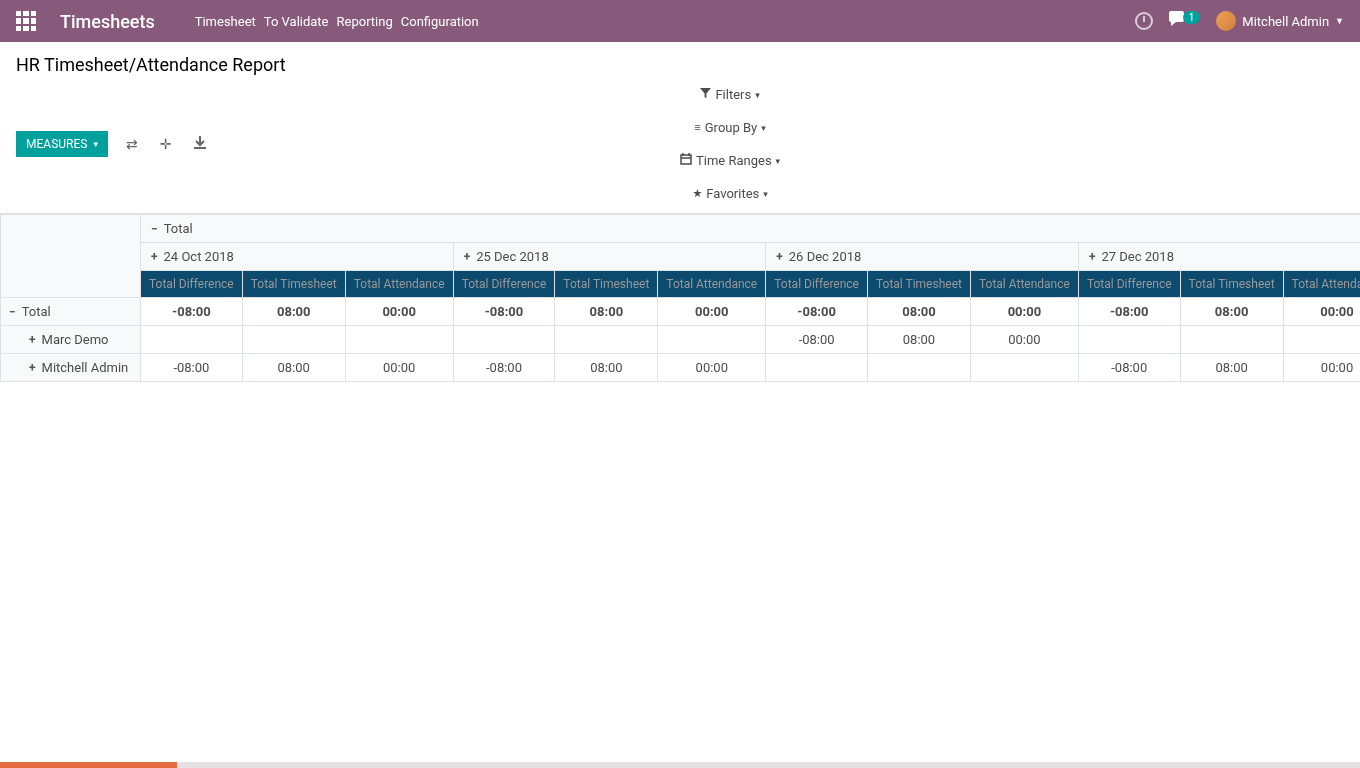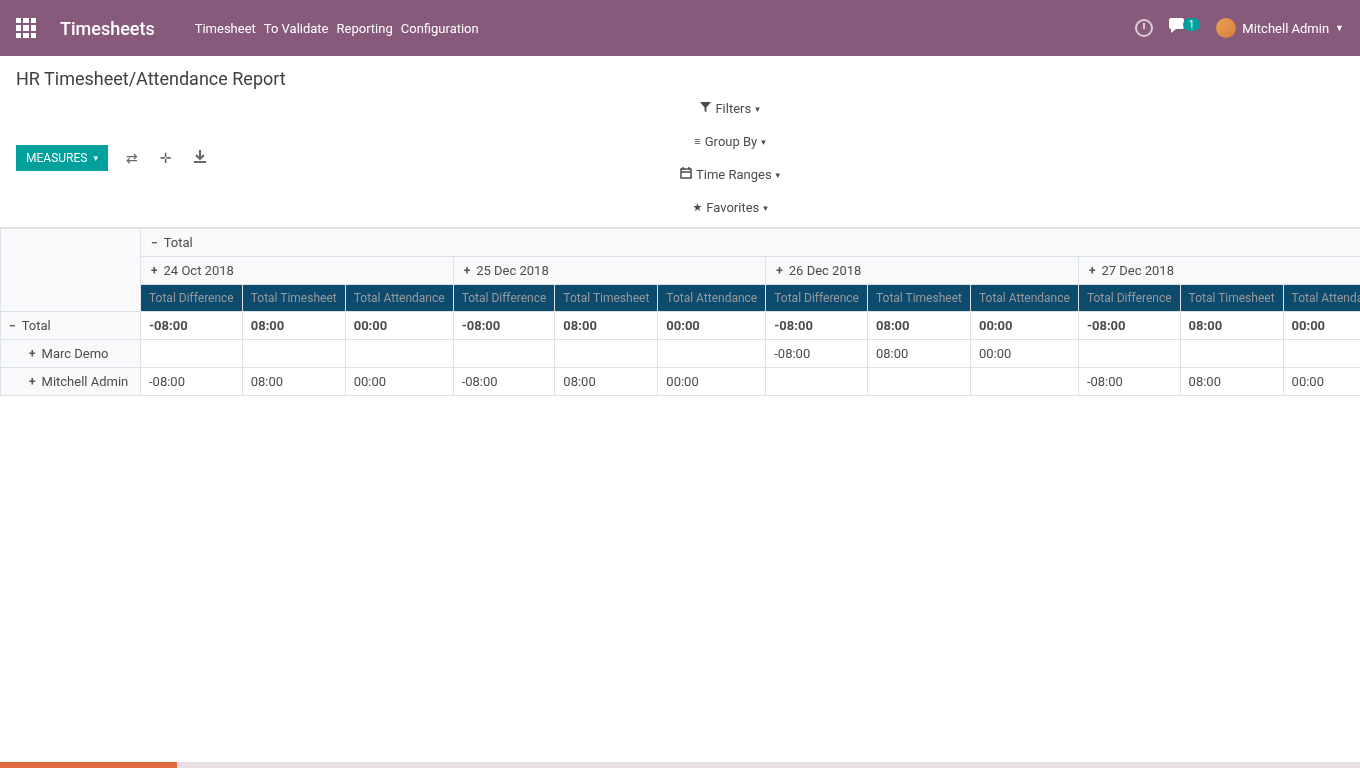--- a/index.html
+++ b/index.html
@@ -1,55 +1,55 @@
 <!DOCTYPE html>
 <html><head>
 <meta charset="utf-8">
 <style>
 * { margin: 0; padding: 0; box-sizing: border-box; font-family: -apple-system, BlinkMacSystemFont, "Segoe UI", Roboto, "Helvetica Neue", Arial, sans-serif; }
 body { font-size: 13px; color: #4c4c4c; background: #fff; }
-.navbar { background: #875a7b; height: 56px; display: flex; align-items: center; padding: 0 16px; color: #fff; }
+.navbar { background: #875a7b; height: 42px; display: flex; align-items: center; padding: 0 16px; color: #fff; }
 .apps-icon { width: 20px; height: 20px; display: grid; grid-template-columns: repeat(3, 1fr); grid-template-rows: repeat(3, 1fr); gap: 2px; margin-right: 24px; cursor: pointer; }
 .apps-icon span { background: #fff; }
 .brand { font-size: 18px; font-weight: 500; margin-right: 40px; }
 .nav-menu { display: flex; gap: 8px; flex: 1; }
 .nav-menu a { color: #fff; text-decoration: none; font-size: 13px; cursor: pointer; }
 .nav-right { display: flex; align-items: center; gap: 16px; }
 .clock-icon { width: 18px; height: 18px; border: 2px solid rgba(255,255,255,0.7); border-radius: 50%; position: relative; cursor: pointer; }
 .clock-icon::after { content: ""; position: absolute; top: 2px; left: 6px; width: 2px; height: 6px; background: rgba(255,255,255,0.7); }
 .chat-badge { position: relative; cursor: pointer; display: flex; align-items: center; }
 .chat-icon { color: #fff; font-size: 16px; }
 .badge-count { background: #00a09d; color: #fff; border-radius: 8px; padding: 1px 6px; font-size: 10px; margin-left: -4px; position: relative; top: -4px; }
 .user-menu { display: flex; align-items: center; gap: 6px; cursor: pointer; font-size: 13px; }
 .avatar { width: 20px; height: 20px; border-radius: 50%; background: linear-gradient(135deg, #f0a050, #d08040); }
 .caret { font-size: 9px; }
 
 .control-panel { padding: 12px 16px; border-bottom: 1px solid #e0e0e0; }
 .cp-row1 { display: flex; align-items: center; margin-bottom: 12px; }
-.breadcrumb { font-size: 18px; color: #404040; flex: 0 0 50%; }
+.breadcrumb { font-size: 18px; color: #000000; flex: 0 0 50%; }
 .search-wrap { flex: 1; border-bottom: 1px solid #ccc; display: flex; align-items: center; padding: 4px 0; }
 .search-input { flex: 1; border: none; outline: none; font-size: 13px; color: #666; }
 .search-input::placeholder { color: #999; }
 .search-icon-btn { color: #888; cursor: pointer; font-size: 14px; padding: 0 4px; }
 
 .cp-row2 { display: flex; align-items: center; }
 .cp-left { display: flex; align-items: center; gap: 14px; flex: 0 0 50%; }
 .btn-measures { background: #00a09d; color: #fff; border: none; padding: 6px 10px; font-size: 12px; font-weight: 400; cursor: pointer; display: flex; align-items: center; gap: 6px; }
 .btn-icon { background: none; border: none; color: #666; cursor: pointer; font-size: 14px; padding: 4px; }
 .cp-right { display: flex; align-items: center; gap: 18px; flex-direction: column; }
 .filter-btn { background: none; border: none; color: #4c4c4c; cursor: pointer; font-size: 13px; display: flex; align-items: center; gap: 4px; }
 .filter-btn .icn { font-size: 11px; }
 
 .pivot-wrap { overflow-x: auto; }
 .pivot { border-collapse: collapse; width: 100%; min-width: 1360px; }
 .pivot th, .pivot td { border: 1px solid #dee2e6; padding: 6px 8px; font-weight: normal; white-space: nowrap; }
 .pivot .row-header { background: #f8f9fa; text-align: left; min-width: 140px; }
 .pivot .col-group { background: #f8f9fa; text-align: left; padding: 6px 10px; }
 .pivot .measure-h { background: #0c4a6e; color: #999; font-size: 12px; text-align: right; padding: 6px 8px; min-width: 100px; }
-.pivot .val { text-align: left; font-variant-numeric: tabular-nums; margin-left: 48px; }
+.pivot .val { text-align: center; font-variant-numeric: tabular-nums; margin-left: 48px; }
 .pivot .bold-row .val { font-weight: bold; }
 .expand-icn { font-size: 12px; font-weight: bold; margin-right: 6px; cursor: pointer; color: #555; }
 .indent-1 { padding-left: 28px !important; }
 
 .loading-bar { position: fixed; bottom: 0; left: 0; width: 100%; height: 6px; background: #e8e0e4; }
 .loading-fill { height: 100%; width: 13%; background: #e46b3f; }
 </style>
 </head>
 <body>
 

